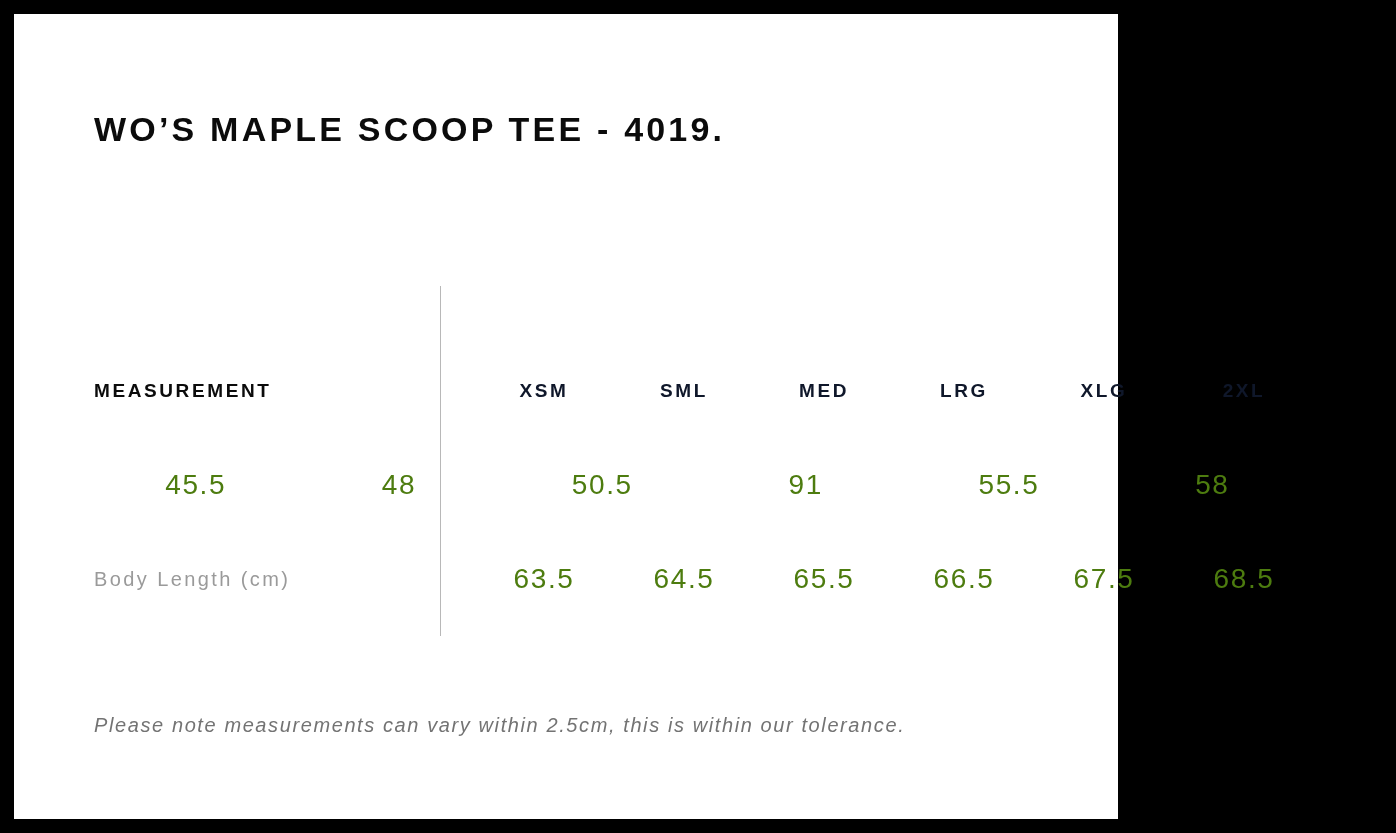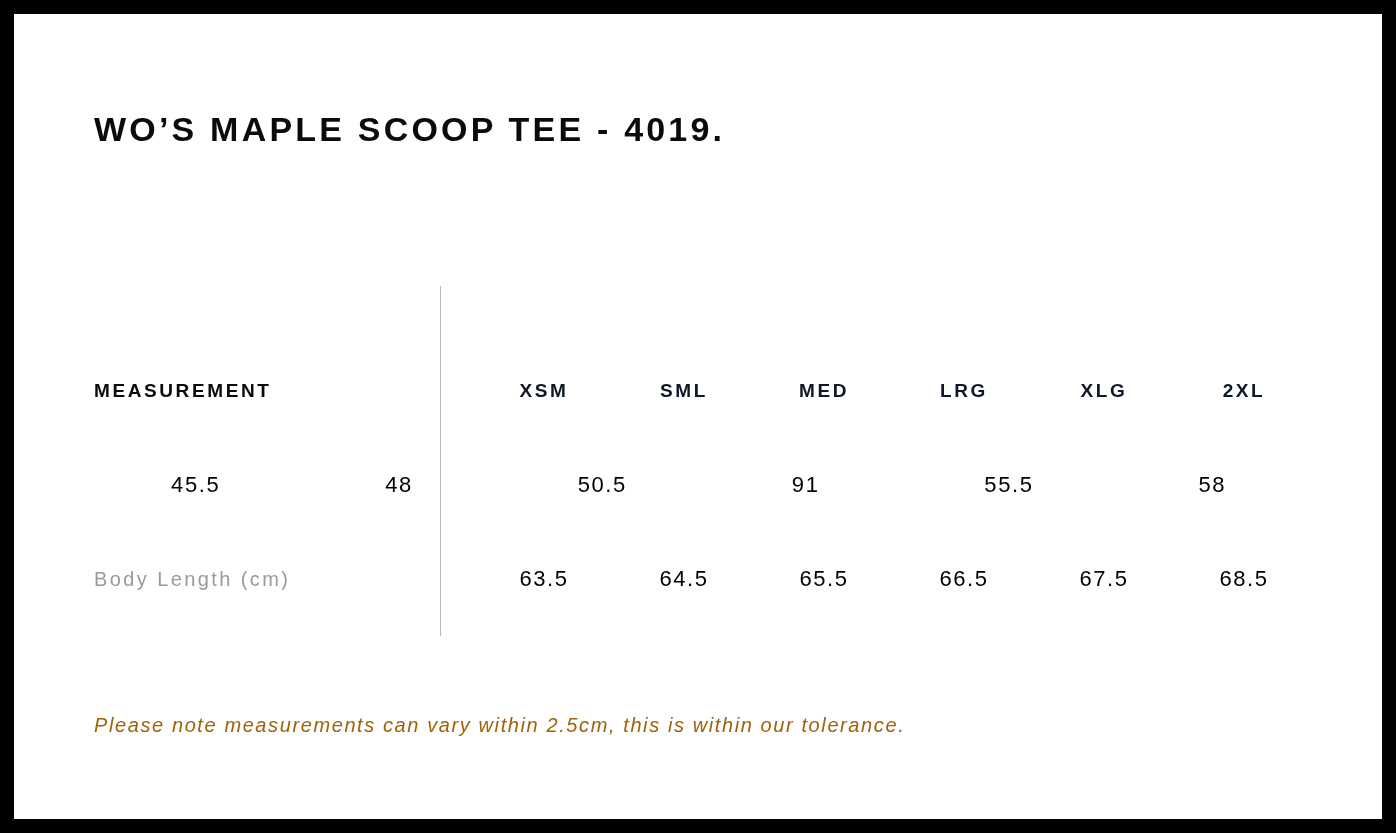--- a/index.html
+++ b/index.html
@@ -10,21 +10,21 @@
     width: 1396px;
     height: 833px;
     background: #000000;
     font-family: "Liberation Sans", sans-serif;
     overflow: hidden;
   }
   .page {
     position: absolute;
     left: 14px;
     top: 14px;
-    width: 1368px;
+    width: 1104px;
     height: 805px;
     background: #ffffff;
     box-sizing: border-box;
   }
   .title {
     position: absolute;
     left: 80px;
     top: 96px;
     font-size: 34px;
     font-weight: bold;
@@ -61,38 +61,38 @@
   }
   .head .cell-label {
     color: #0b0b0b;
     font-weight: bold;
     font-size: 19px;
     letter-spacing: 2.6px;
   }
   .cell-val {
     flex: 1 1 0;
     text-align: center;
-    font-size: 22px;
+    font-size: 28px;
     letter-spacing: 1.6px;
-    color: #000000;
+    color: #4d7c0f;
   }
   .head .cell-val {
     font-weight: bold;
     font-size: 19px;
     letter-spacing: 2.6px;
     color: #0f172a;
   }
   .note {
     position: absolute;
     left: 80px;
     top: 700px;
     font-size: 20px;
     font-style: italic;
     letter-spacing: 1.6px;
-    color: #a16207;
+    color: #737373;
     white-space: nowrap;
   }
 </style>
 </head>
 <body>
 
 <div class="page">
 
   <div class="title">WO’S MAPLE SCOOP TEE - 4019.</div>
 

